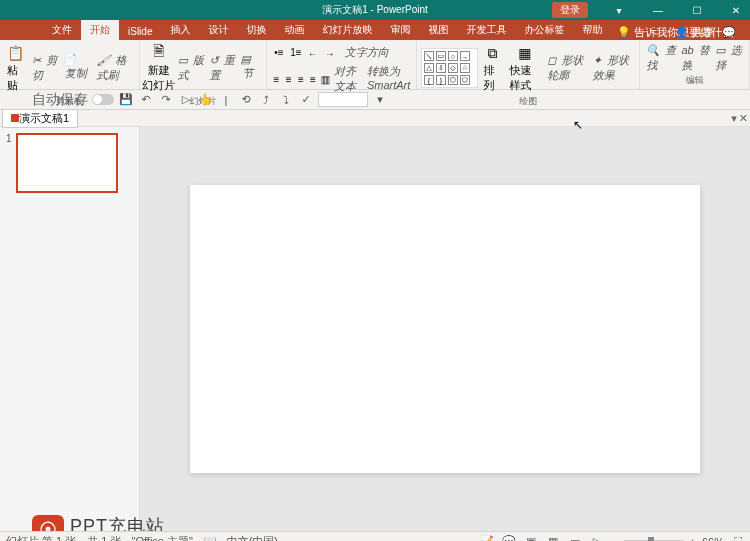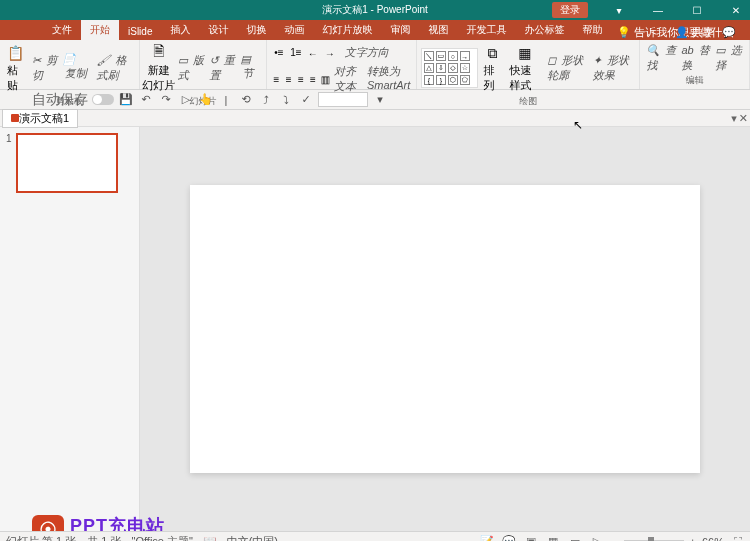--- a/index.html
+++ b/index.html
@@ -38,21 +38,21 @@
 .workspace{display:flex;height:404px;background:#e6e6e6;}
 .thumbpane{width:140px;background:#f5f5f5;border-right:1px solid #ddd;padding:6px;}
 .thumb{display:flex;gap:4px;}
 .thumbnum{font-size:10px;color:#555;}
 .thumbimg{width:102px;height:60px;background:#fff;border:2px solid #d04020;}
 .slidearea{flex:1;display:flex;align-items:center;justify-content:center;position:relative;}
 .slide{width:510px;height:288px;background:#fff;box-shadow:0 2px 6px rgba(0,0,0,0.15);}
 .watermark{position:absolute;bottom:-16px;left:-108px;display:flex;align-items:center;gap:6px;}
 .wmicon{width:32px;height:32px;background:#d04020;border-radius:6px;display:flex;align-items:center;justify-content:center;color:#fff;font-size:18px;}
 .wmtxt{display:flex;flex-direction:column;}
-.wmtxt .l1{color:#6d28d9;font-size:18px;font-weight:bold;letter-spacing:1px;}
+.wmtxt .l1{color:#404040;font-size:18px;font-weight:normal;letter-spacing:1px;}
 .wmtxt .l2{color:#d04020;font-size:8px;letter-spacing:1px;}
 .statusbar{height:20px;background:#f3f2f1;border-top:1px solid #d4d4d4;display:flex;align-items:center;padding:0 6px;font-size:10px;color:#555;position:relative;}
 .status-right{position:absolute;right:4px;display:flex;align-items:center;gap:6px;}
 .viewbtn{width:16px;height:14px;display:flex;align-items:center;justify-content:center;cursor:pointer;color:#666;}
 .slider{width:60px;height:3px;background:#ccc;position:relative;}
 .slider .thumb2{position:absolute;left:40%;top:-3px;width:6px;height:9px;background:#888;}
 .cursor{position:absolute;left:573px;top:118px;pointer-events:none;font-size:12px;color:#000;}
 </style>
 </head>
 <body>

